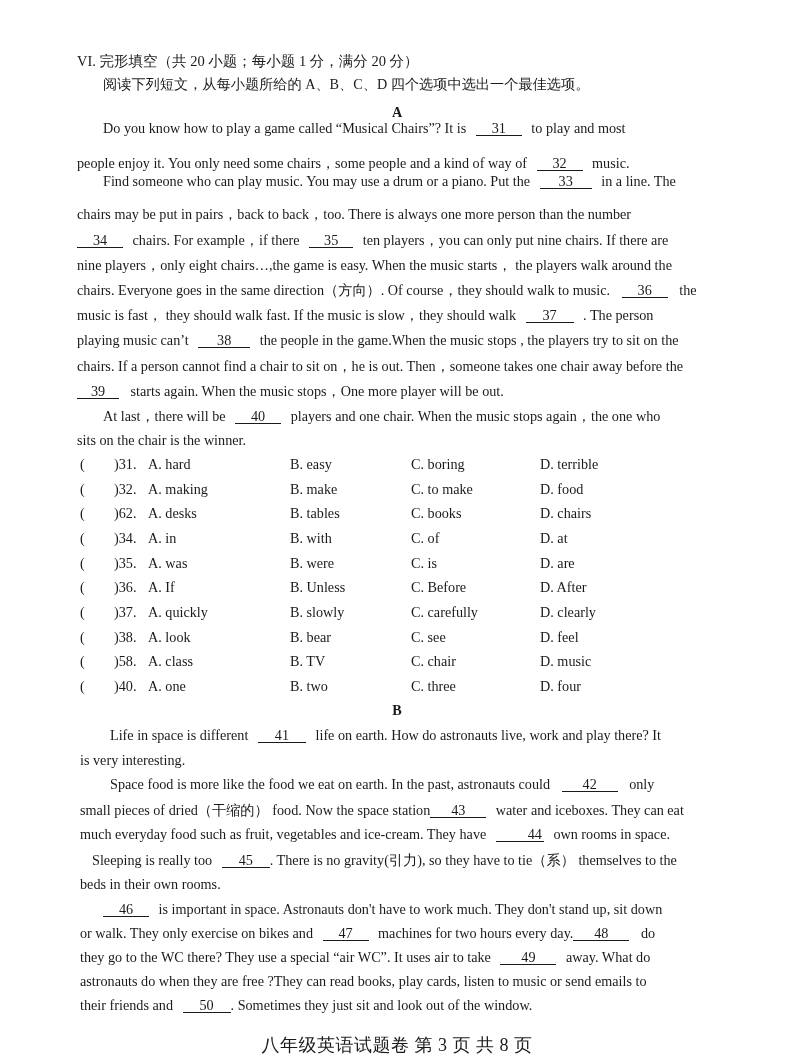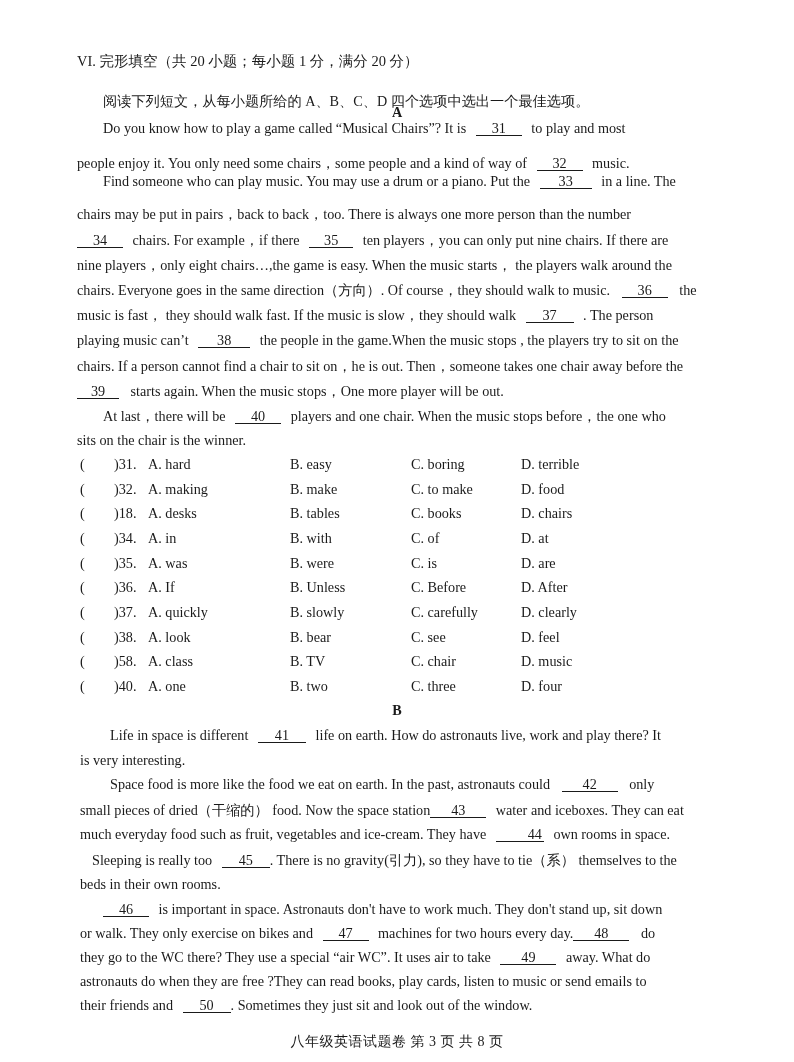--- a/index.html
+++ b/index.html
@@ -15,28 +15,28 @@
     display:inline-block; border-bottom:1px solid #1a1a1a;
     text-align:center; line-height:14px; padding:0 2px;
   }
   .opt-row { position:absolute; left:80px; width:560px; height:20px; }
   .opt-row span { position:absolute; top:0; white-space:nowrap; }
   .paren { left:0; }
   .qnum { left:34px; }
   .oa { left:68px; }
   .ob { left:210px; }
   .oc { left:331px; }
-  .od { left:441px;text-align:right; }
-  .footer { position:absolute; left:0; width:794px; top:1033px; text-align:center; font-size:14px; letter-spacing:0.5px; }
+  .od { left:460px;text-align:right; }
+  .footer { position:absolute; left:0; width:794px; top:1033px; text-align:center; font-size:18px; letter-spacing:0.5px; }
 </style>
 </head>
 <body>
 
 <div class="line" style="top:52px;font-size:14.5px;">VI. 完形填空（共 20 小题；每小题 1 分，满分 20 分）</div>
-<div class="line ind" style="top:92px;">阅读下列短文，从每小题所给的 A、B、C、D 四个选项中选出一个最佳选项。</div>
+<div class="line ind" style="top:75px;">阅读下列短文，从每小题所给的 A、B、C、D 四个选项中选出一个最佳选项。</div>
 <div class="line center" style="top:104px;font-weight:bold;">A</div>
 
 <div class="line ind" style="top:120px;">
   <span>Do you know how to play a game called “Musical Chairs”? It is</span>
   <span class="blank" style="width:42px;margin:0 6px;">31</span>
   <span>to play and most</span>
 </div>
 <div class="line" style="top:154px;">
   <span>people enjoy it.  You only need some chairs，some people and a kind of way of</span>
   <span class="blank" style="width:42px;margin:0 6px;">32</span>
@@ -71,21 +71,21 @@
   <span>the people in the game.When the music stops , the players try to sit on the</span>
 </div>
 <div class="line" style="top:357px;">chairs.  If a person cannot find a chair to sit on，he is out. Then，someone takes one chair away before the</div>
 <div class="line" style="top:382px;">
   <span class="blank" style="width:38px;margin-right:8px;">39</span>
   <span>starts again.  When the music stops，One more player will be out.</span>
 </div>
 <div class="line ind" style="top:407px;">
   <span>At last，there will be</span>
   <span class="blank" style="width:42px;margin:0 6px;">40</span>
-  <span>players and one chair.  When the music stops before，the one who</span>
+  <span>players and one chair.  When the music stops again，the one who</span>
 </div>
 <div class="line" style="top:432px;">sits on the chair is the winner.</div>
 
 <div class="opt-row" style="top:456px;">
   <span class="paren">(</span>
   <span class="qnum">)31.</span>
   <span class="oa">A.  hard</span>
   <span class="ob">B.  easy</span>
   <span class="oc">C.  boring</span>
   <span class="od">D.  terrible</span>
@@ -93,21 +93,21 @@
 <div class="opt-row" style="top:481px;">
   <span class="paren">(</span>
   <span class="qnum">)32.</span>
   <span class="oa">A.  making</span>
   <span class="ob">B.  make</span>
   <span class="oc">C.  to make</span>
   <span class="od">D.  food</span>
 </div>
 <div class="opt-row" style="top:505px;">
   <span class="paren">(</span>
-  <span class="qnum">)18.</span>
+  <span class="qnum">)62.</span>
   <span class="oa">A.  desks</span>
   <span class="ob">B.  tables</span>
   <span class="oc">C.  books</span>
   <span class="od">D.  chairs</span>
 </div>
 <div class="opt-row" style="top:530px;">
   <span class="paren">(</span>
   <span class="qnum">)34.</span>
   <span class="oa">A.  in</span>
   <span class="ob">B.  with</span>

